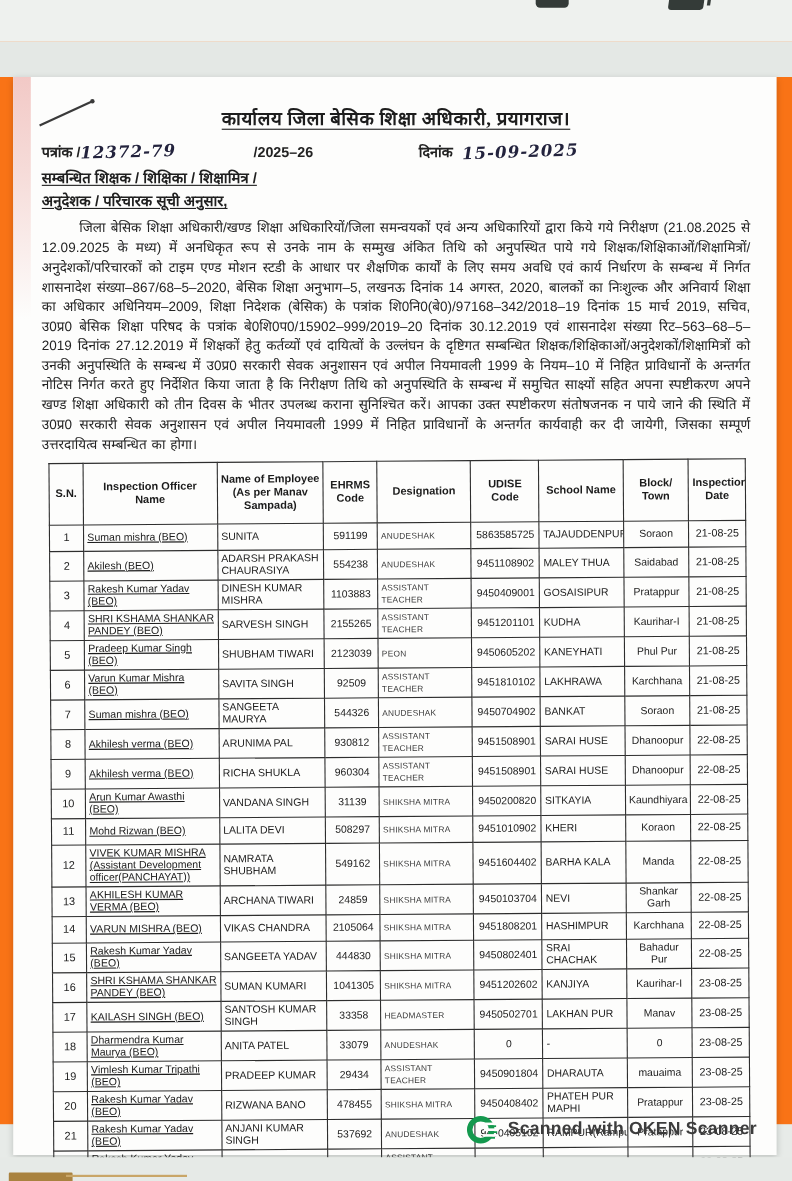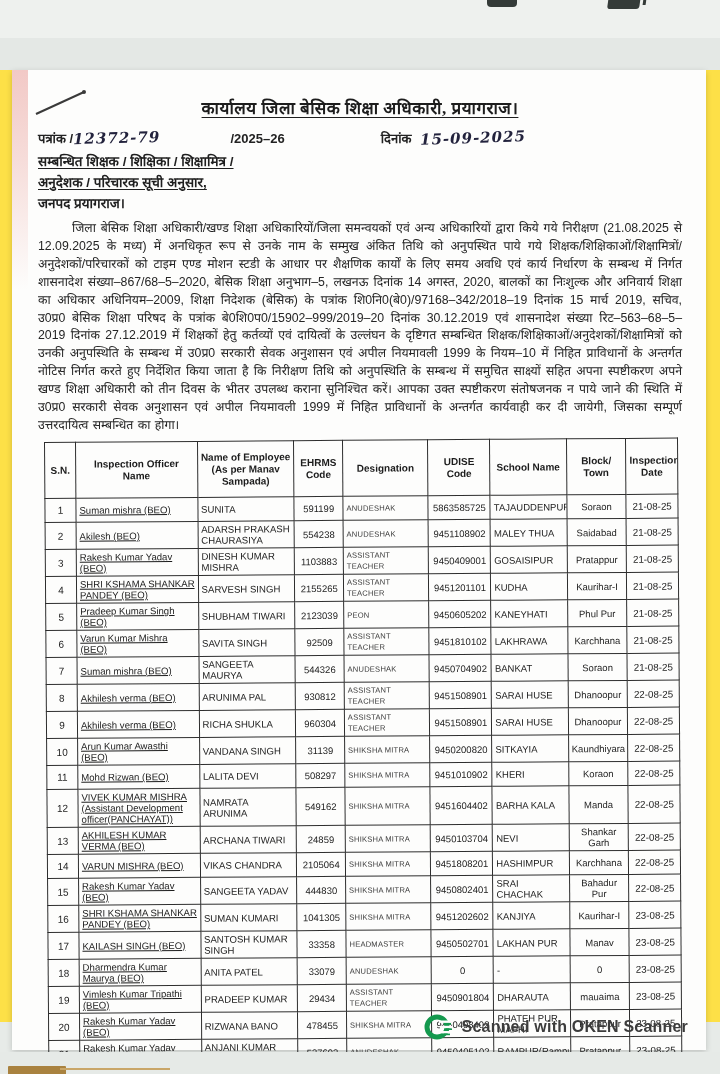--- a/index.html
+++ b/index.html
@@ -1,19 +1,19 @@
 <!DOCTYPE html>
 <html><head>
 <meta charset="utf-8">
 <style>
   * { margin:0; padding:0; box-sizing:border-box; }
   html,body { width:720px; height:1074px; }
   body { font-family:"Liberation Sans", sans-serif; background:#e7ebe8; position:relative; overflow:hidden; }
 
-  .screen { position:absolute; inset:0; width:720px; height:1022px; background:#fde047; }
+  .screen { position:absolute; inset:0; width:720px; height:1022px; background:#f97316; }
 
   
   .status-strip { position:absolute; top:0; left:0; width:720px; height:38px; background:#eef1ee; }
   .status-icon-a { position:absolute; top:-6px; left:487px; width:30px; height:13px; background:#343b38; border-radius:4px; }
   .status-icon-b { position:absolute; top:-5px; left:608px; width:32px; height:14px; background:#343b38; border-radius:3px; transform:skewX(-8deg); }
   .status-icon-b:after { content:""; position:absolute; right:-6px; top:2px; width:3px; height:8px; background:#343b38; }
   .mid-strip { position:absolute; top:38px; left:0; width:720px; height:32px; background:#e4e8e5; }
 
   
   .page { position:absolute; left:12px; top:70px; width:694px; height:980px; background:#fdfdfc;
@@ -92,21 +92,20 @@
       <div class="ref-line">
         <span>पत्रांक /</span>
         <span class="hand hand-num">12372-79</span>
         <span class="ref-session">/2025–26</span>
         <span class="ref-dinank">दिनांक</span>
         <span class="hand hand-date">15-09-2025</span>
       </div>
 
       <div class="addr-line addr-underline">सम्बन्धित शिक्षक / शिक्षिका / शिक्षामित्र /</div>
       <div class="addr-line addr-underline">अनुदेशक / परिचारक सूची अनुसार,</div>
-      <div class="addr-line">जनपद प्रयागराज।</div>
 
       <div class="body-par">जिला बेसिक शिक्षा अधिकारी/खण्ड शिक्षा अधिकारियों/जिला समन्वयकों एवं अन्य अधिकारियों द्वारा किये गये निरीक्षण (21.08.2025 से 12.09.2025 के मध्य) में अनधिकृत रूप से उनके नाम के सम्मुख अंकित तिथि को अनुपस्थित पाये गये शिक्षक/शिक्षिकाओं/शिक्षामित्रों/अनुदेशकों/परिचारकों को टाइम एण्ड मोशन स्टडी के आधार पर शैक्षणिक कार्यों के लिए समय अवधि एवं कार्य निर्धारण के सम्बन्ध में निर्गत शासनादेश संख्या–867/68–5–2020, बेसिक शिक्षा अनुभाग–5, लखनऊ दिनांक 14 अगस्त, 2020, बालकों का निःशुल्क और अनिवार्य शिक्षा का अधिकार अधिनियम–2009, शिक्षा निदेशक (बेसिक) के पत्रांक शि0नि0(बे0)/97168–342/2018–19 दिनांक 15 मार्च 2019, सचिव, उ0प्र0 बेसिक शिक्षा परिषद के पत्रांक बे0शि0प0/15902–999/2019–20 दिनांक 30.12.2019 एवं शासनादेश संख्या रिट–563–68–5–2019 दिनांक 27.12.2019 में शिक्षकों हेतु कर्तव्यों एवं दायित्वों के उल्लंघन के दृष्टिगत सम्बन्धित शिक्षक/शिक्षिकाओं/अनुदेशकों/शिक्षामित्रों को उनकी अनुपस्थिति के सम्बन्ध में उ0प्र0 सरकारी सेवक अनुशासन एवं अपील नियमावली 1999 के नियम–10 में निहित प्राविधानों के अन्तर्गत नोटिस निर्गत करते हुए निर्देशित किया जाता है कि निरीक्षण तिथि को अनुपस्थिति के सम्बन्ध में समुचित साक्ष्यों सहित अपना स्पष्टीकरण अपने खण्ड शिक्षा अधिकारी को तीन दिवस के भीतर उपलब्ध कराना सुनिश्चित करें। आपका उक्त स्पष्टीकरण संतोषजनक न पाये जाने की स्थिति में उ0प्र0 सरकारी सेवक अनुशासन एवं अपील नियमावली 1999 में निहित प्राविधानों के अन्तर्गत कार्यवाही कर दी जायेगी, जिसका सम्पूर्ण उत्तरदायित्व सम्बन्धित का होगा।</div>
 
       <div class="tbl-wrap">
         <table class="emp">
           <colgroup>
             <col class="w0">
               <col class="w1">
               <col class="w2">
               <col class="w3">
@@ -247,21 +246,21 @@
                 <td class="c3">508297</td>
                 <td class="c4">SHIKSHA MITRA</td>
                 <td class="c5">9451010902</td>
                 <td class="c6">KHERI</td>
                 <td class="c7">Koraon</td>
                 <td class="c8">22-08-25</td>
               </tr>
               <tr>
                 <td class="c0">12</td>
                 <td class="c1">VIVEK KUMAR MISHRA (Assistant Development officer(PANCHAYAT))</td>
-                <td class="c2">NAMRATA ARUNIMA</td>
+                <td class="c2">NAMRATA SHUBHAM</td>
                 <td class="c3">549162</td>
                 <td class="c4">SHIKSHA MITRA</td>
                 <td class="c5">9451604402</td>
                 <td class="c6">BARHA KALA</td>
                 <td class="c7">Manda</td>
                 <td class="c8">22-08-25</td>
               </tr>
               <tr>
                 <td class="c0">13</td>
                 <td class="c1">AKHILESH KUMAR VERMA (BEO)</td>

